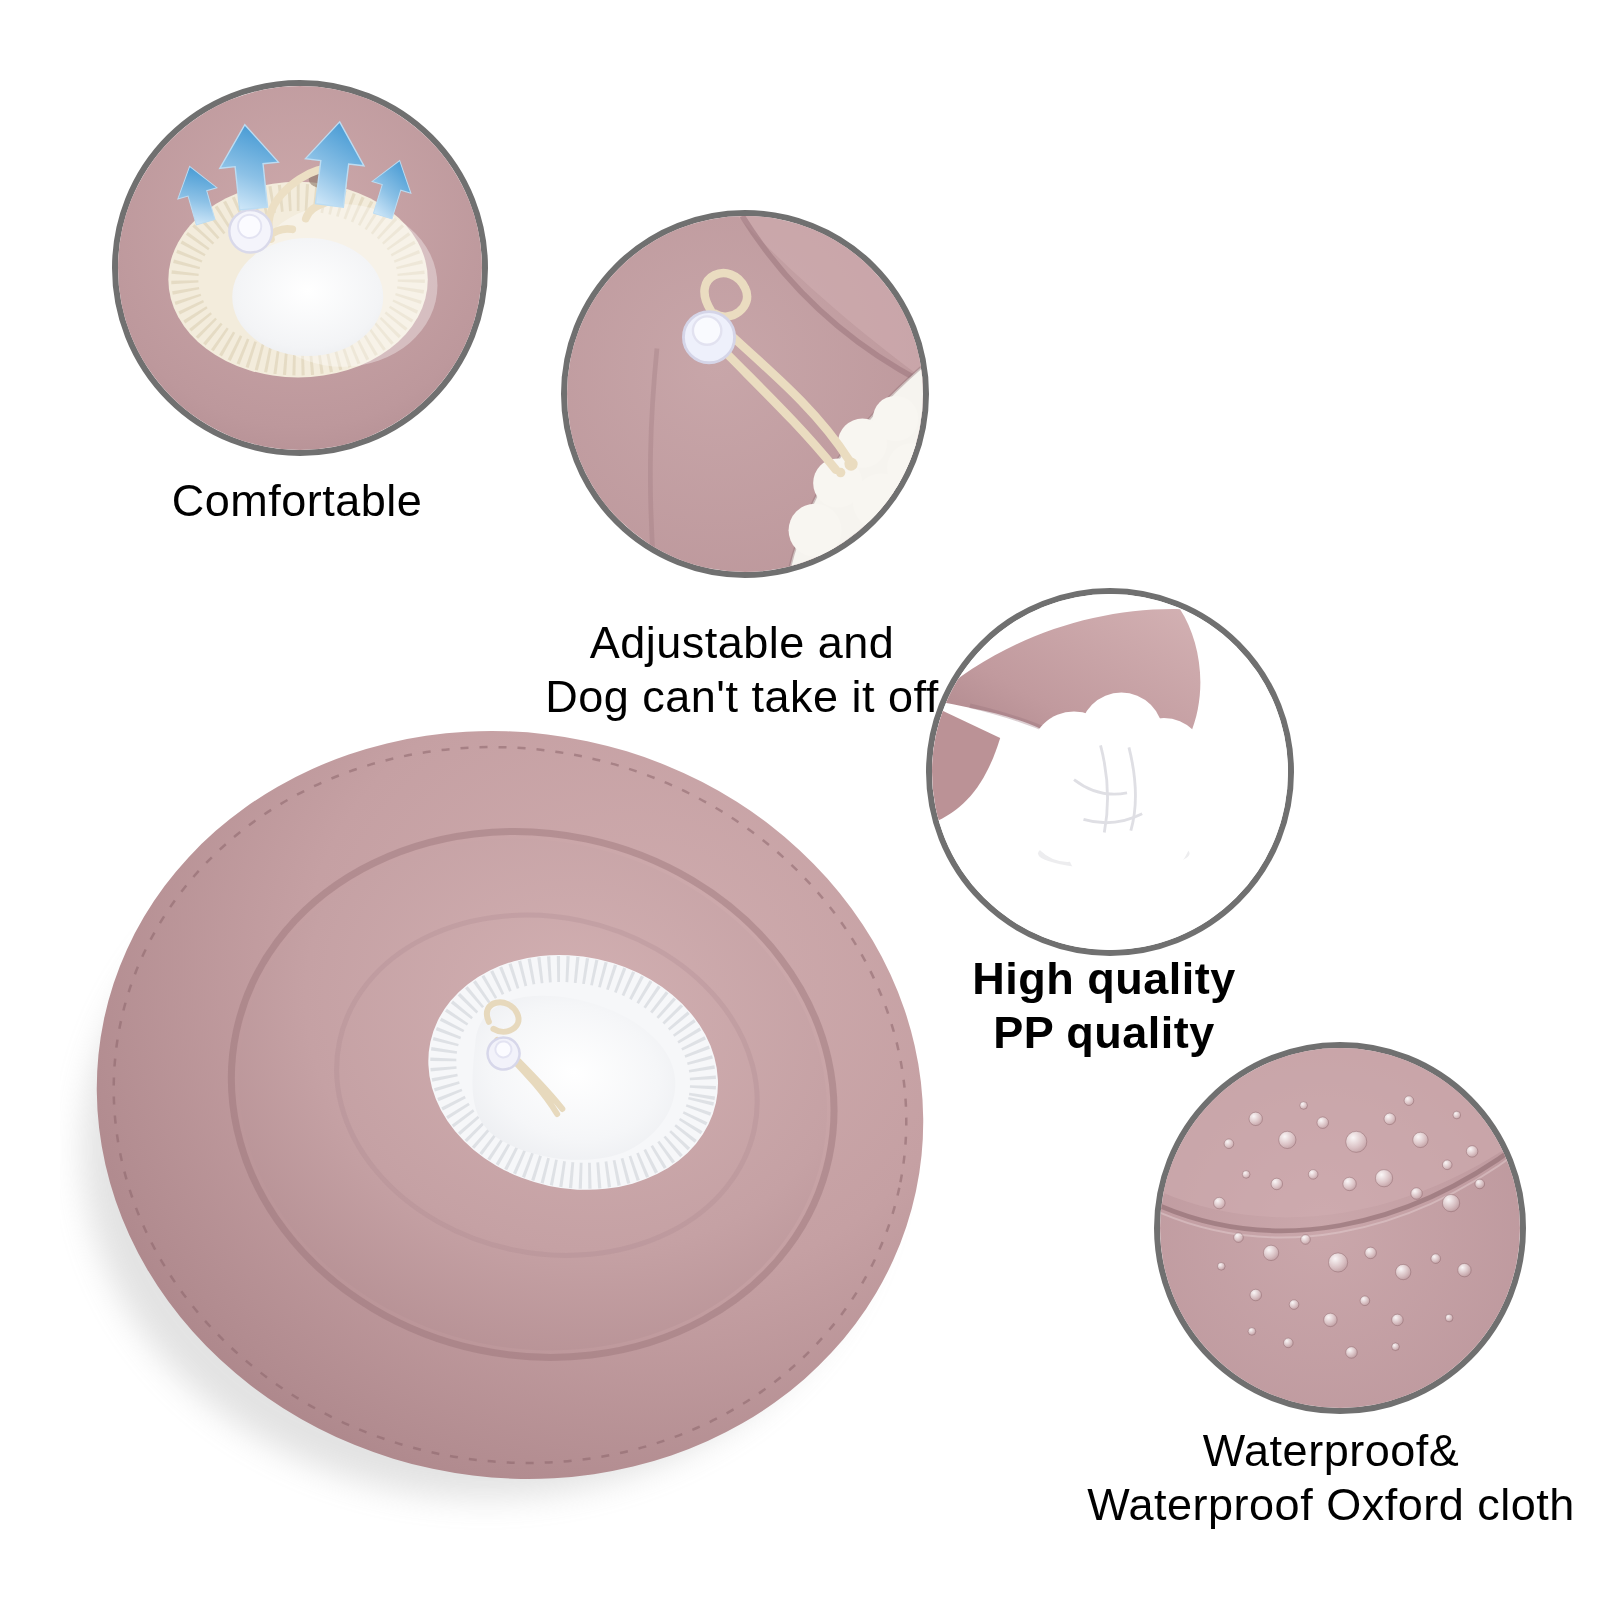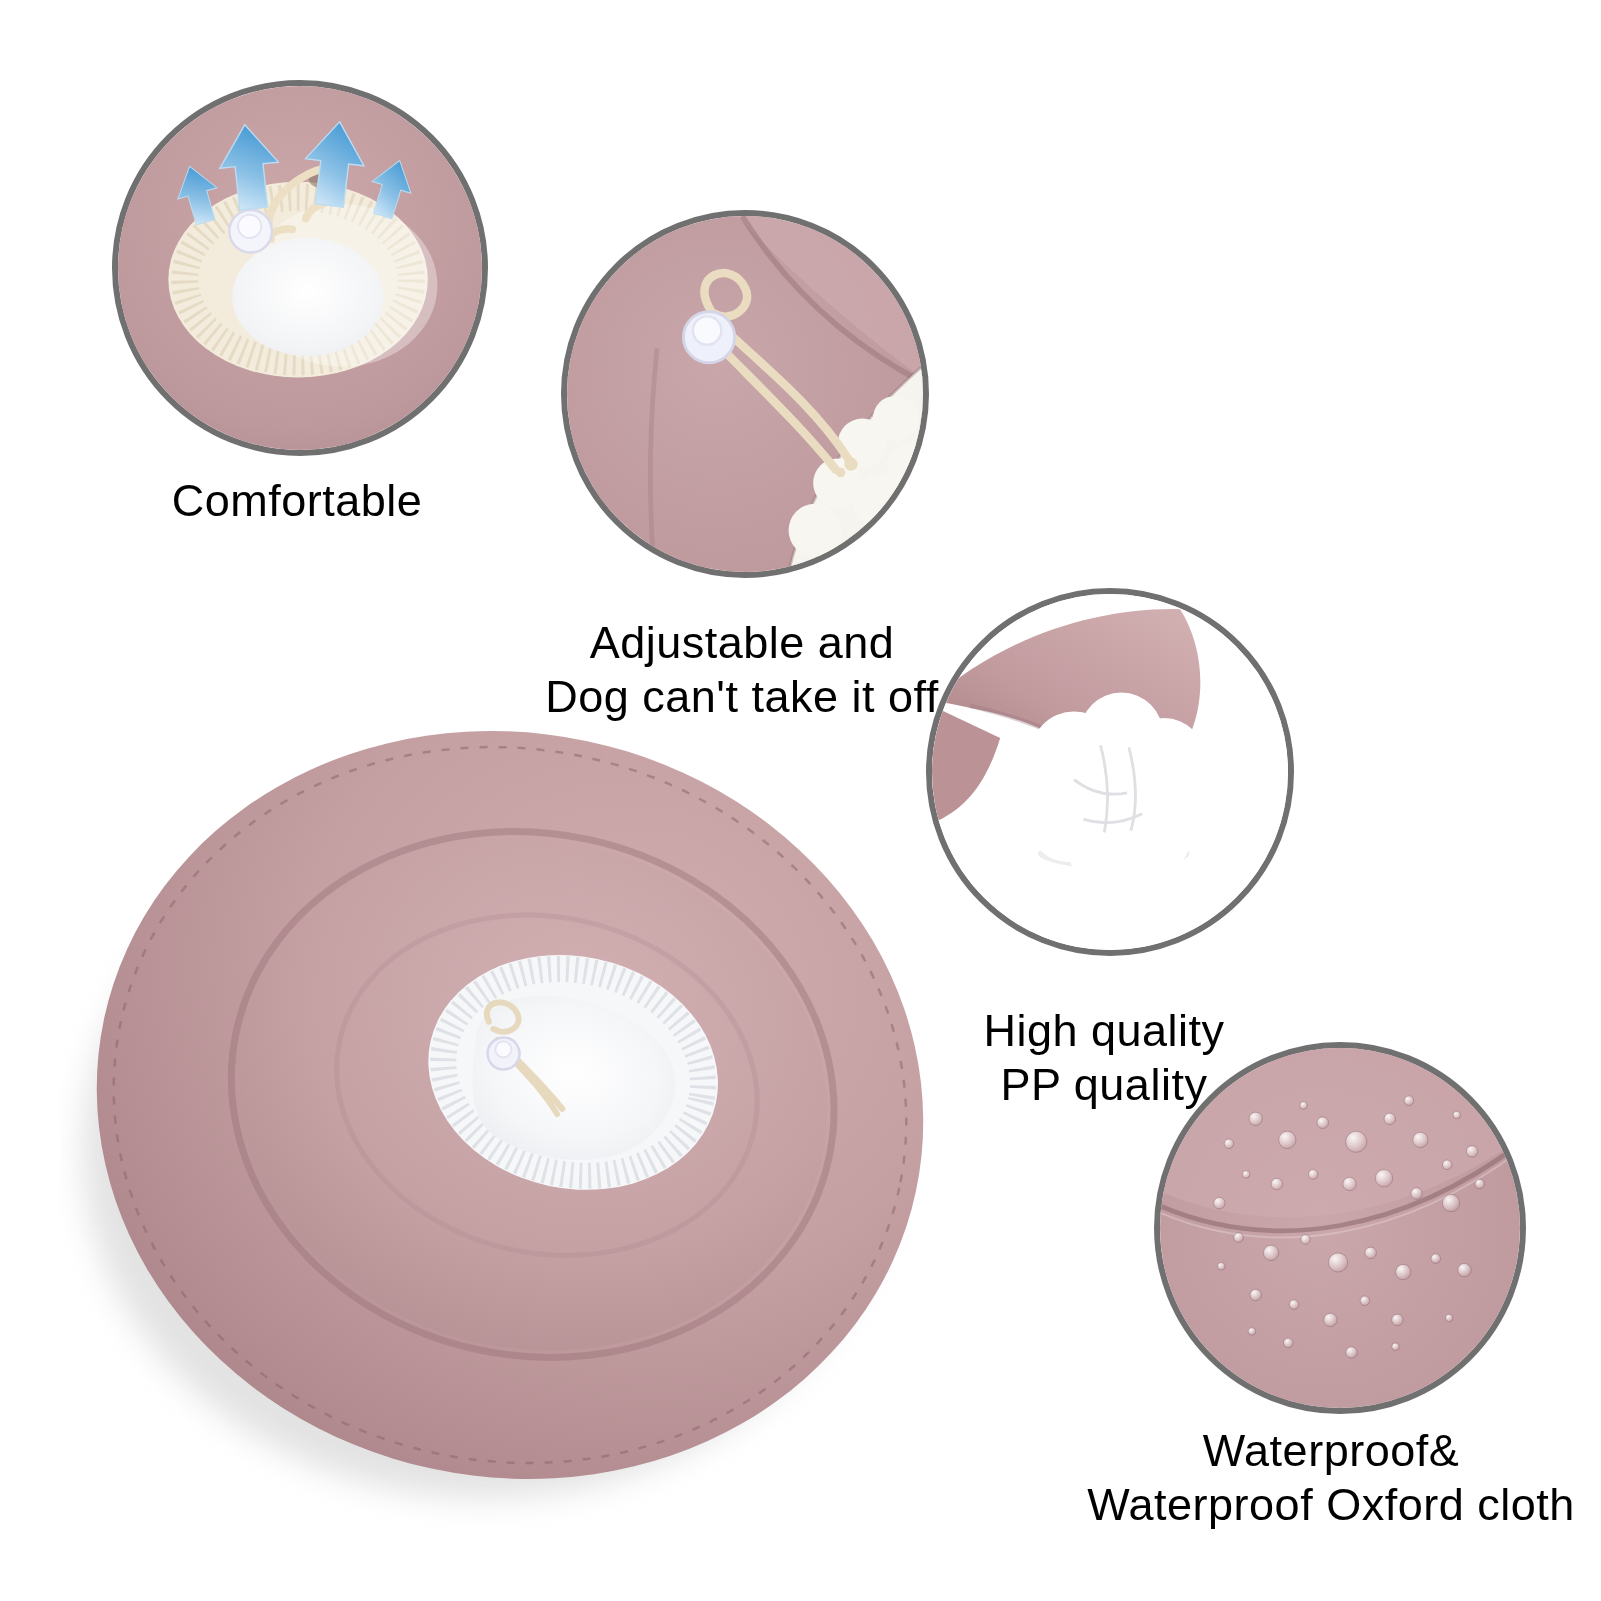--- a/index.html
+++ b/index.html
@@ -19,21 +19,21 @@
   .caption .cap-line{display:block;}
   #main-product-svg{position:absolute;left:60px;top:700px;}
   
   #circle-breathable {left:112px; top:80px;  width:376px;height:376px;}
   #circle-adjustable {left:561px; top:210px; width:368px;height:368px;}
   #circle-cotton     {left:926px; top:588px; width:368px;height:368px;}
   #circle-waterproof {left:1154px;top:1042px;width:372px;height:372px;}
   
   #caption-breathable {left:57px;  top:474px;  width:480px;}
   #caption-adjustable {left:509px; top:583px;  width:466px;margin-top:33px;}
-  #caption-cotton     {left:914px; top:1004px;  width:380px;}
+  #caption-cotton     {left:914px; top:952px;  width:380px;font-weight:bold;}
   #caption-waterproof {left:1066px;top:1424px; width:530px;}
 </style>
 </head>
 <body>
 
 <div class="canvas">
 
   <svg id="main-product-svg" width="880" height="830" viewBox="0 0 880 830">
     <defs>
       <radialGradient id="m-pink" cx="0.62" cy="0.30" r="0.90">

